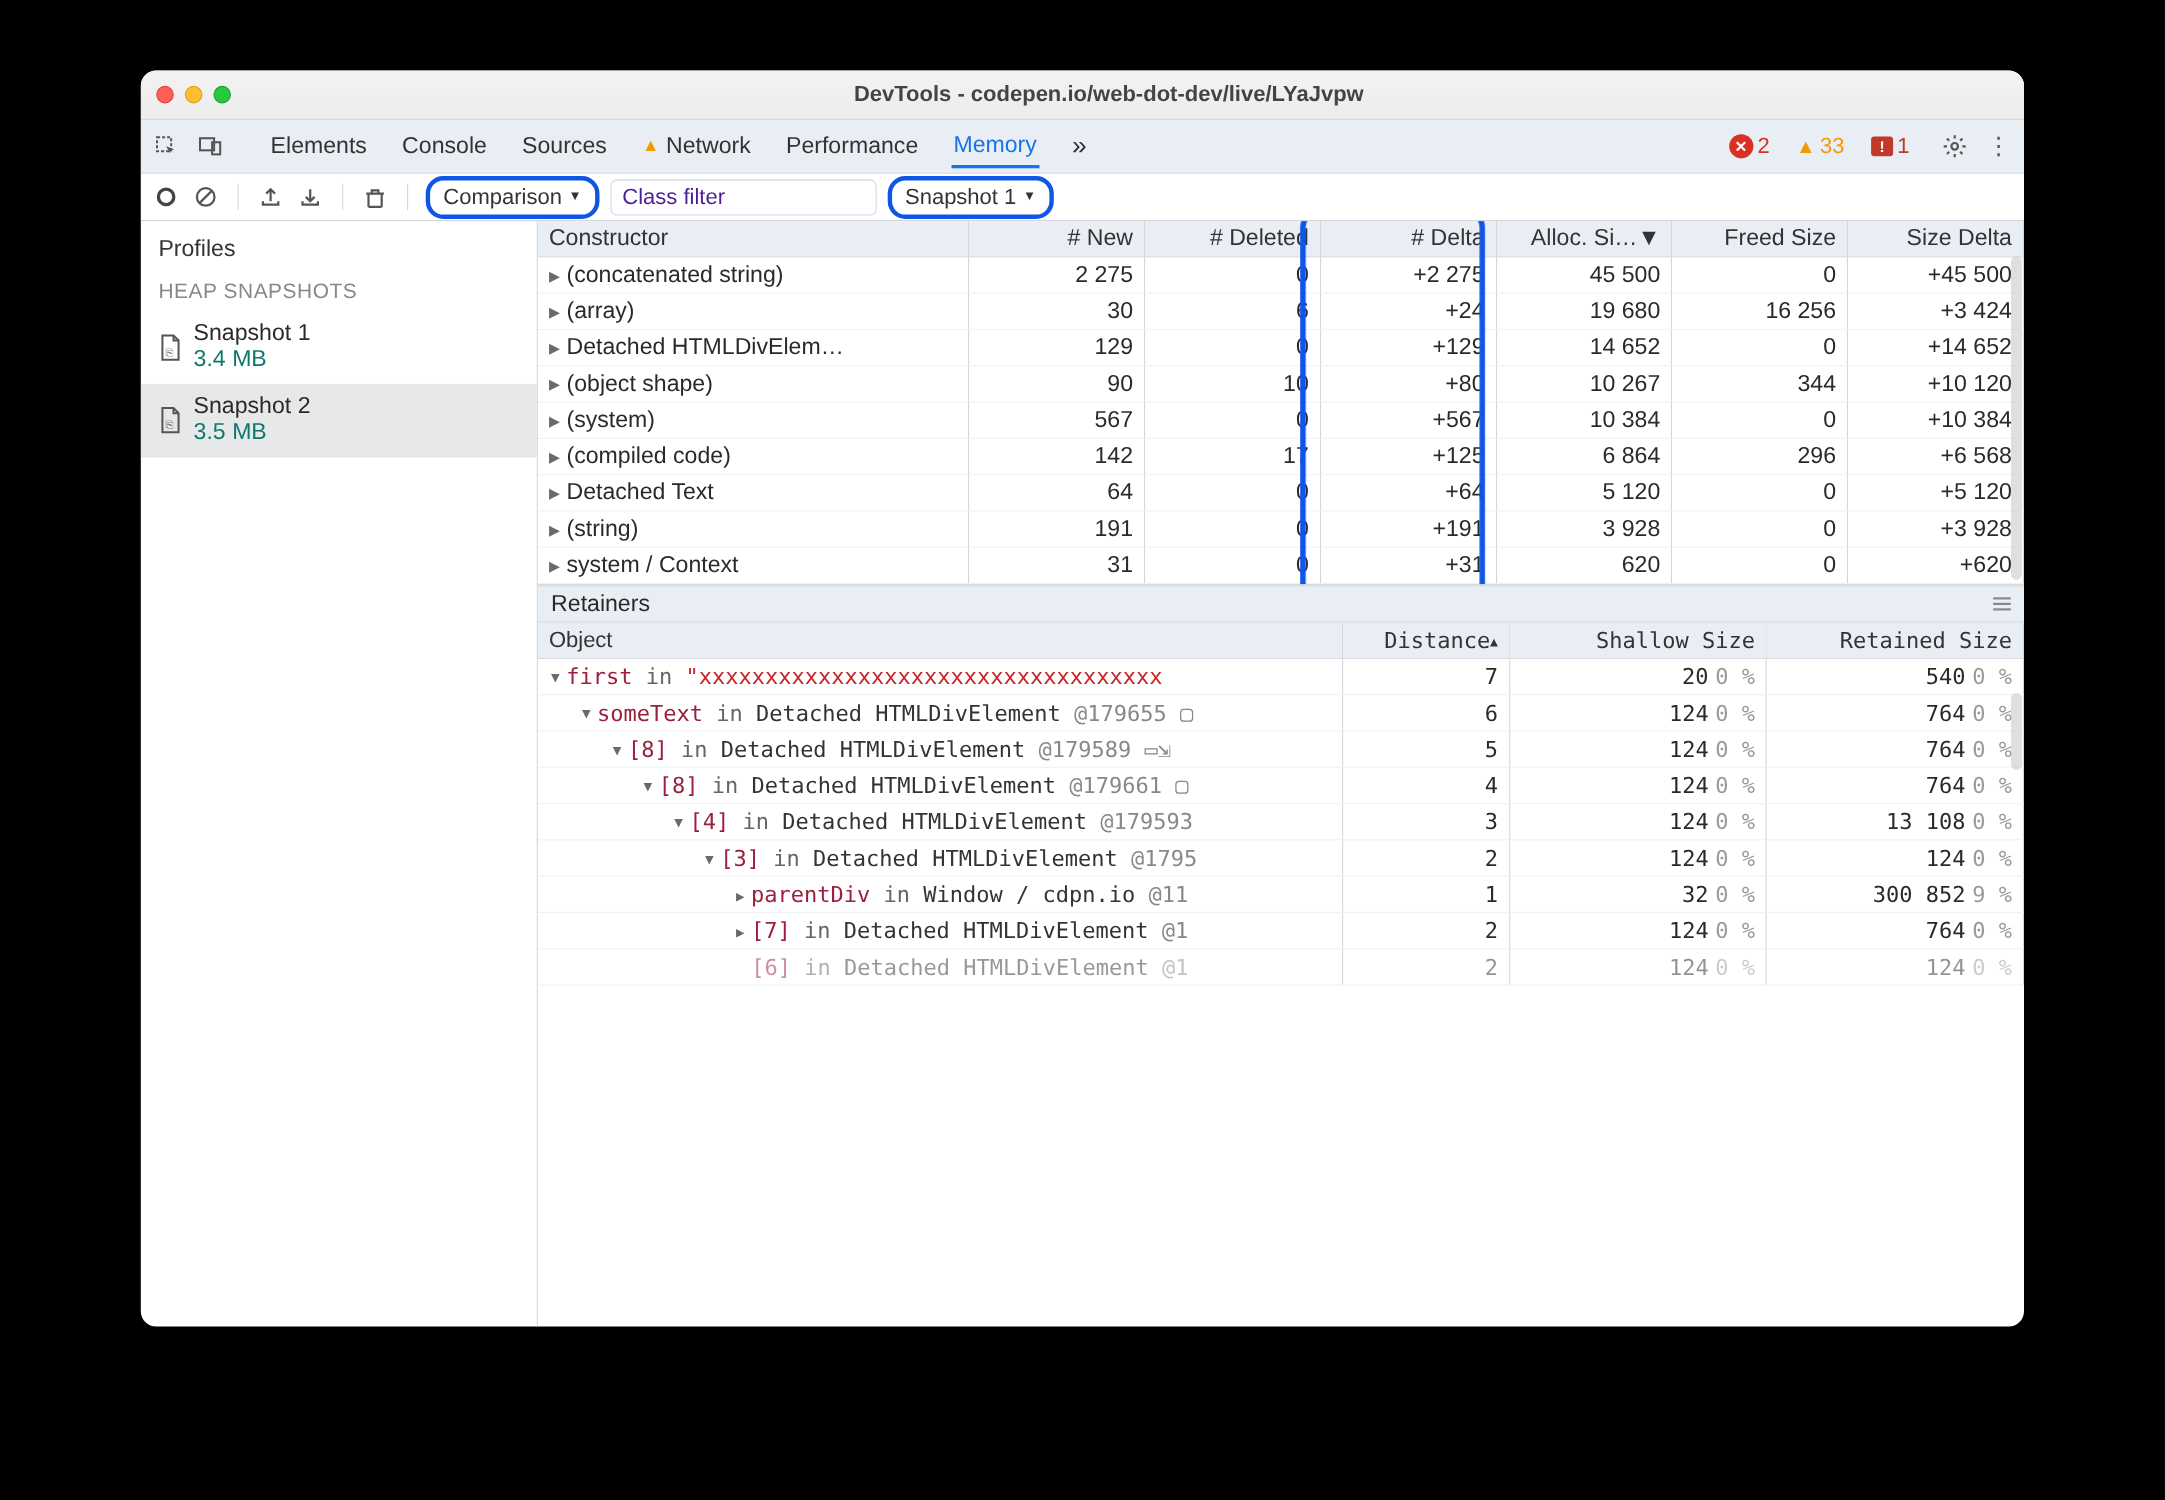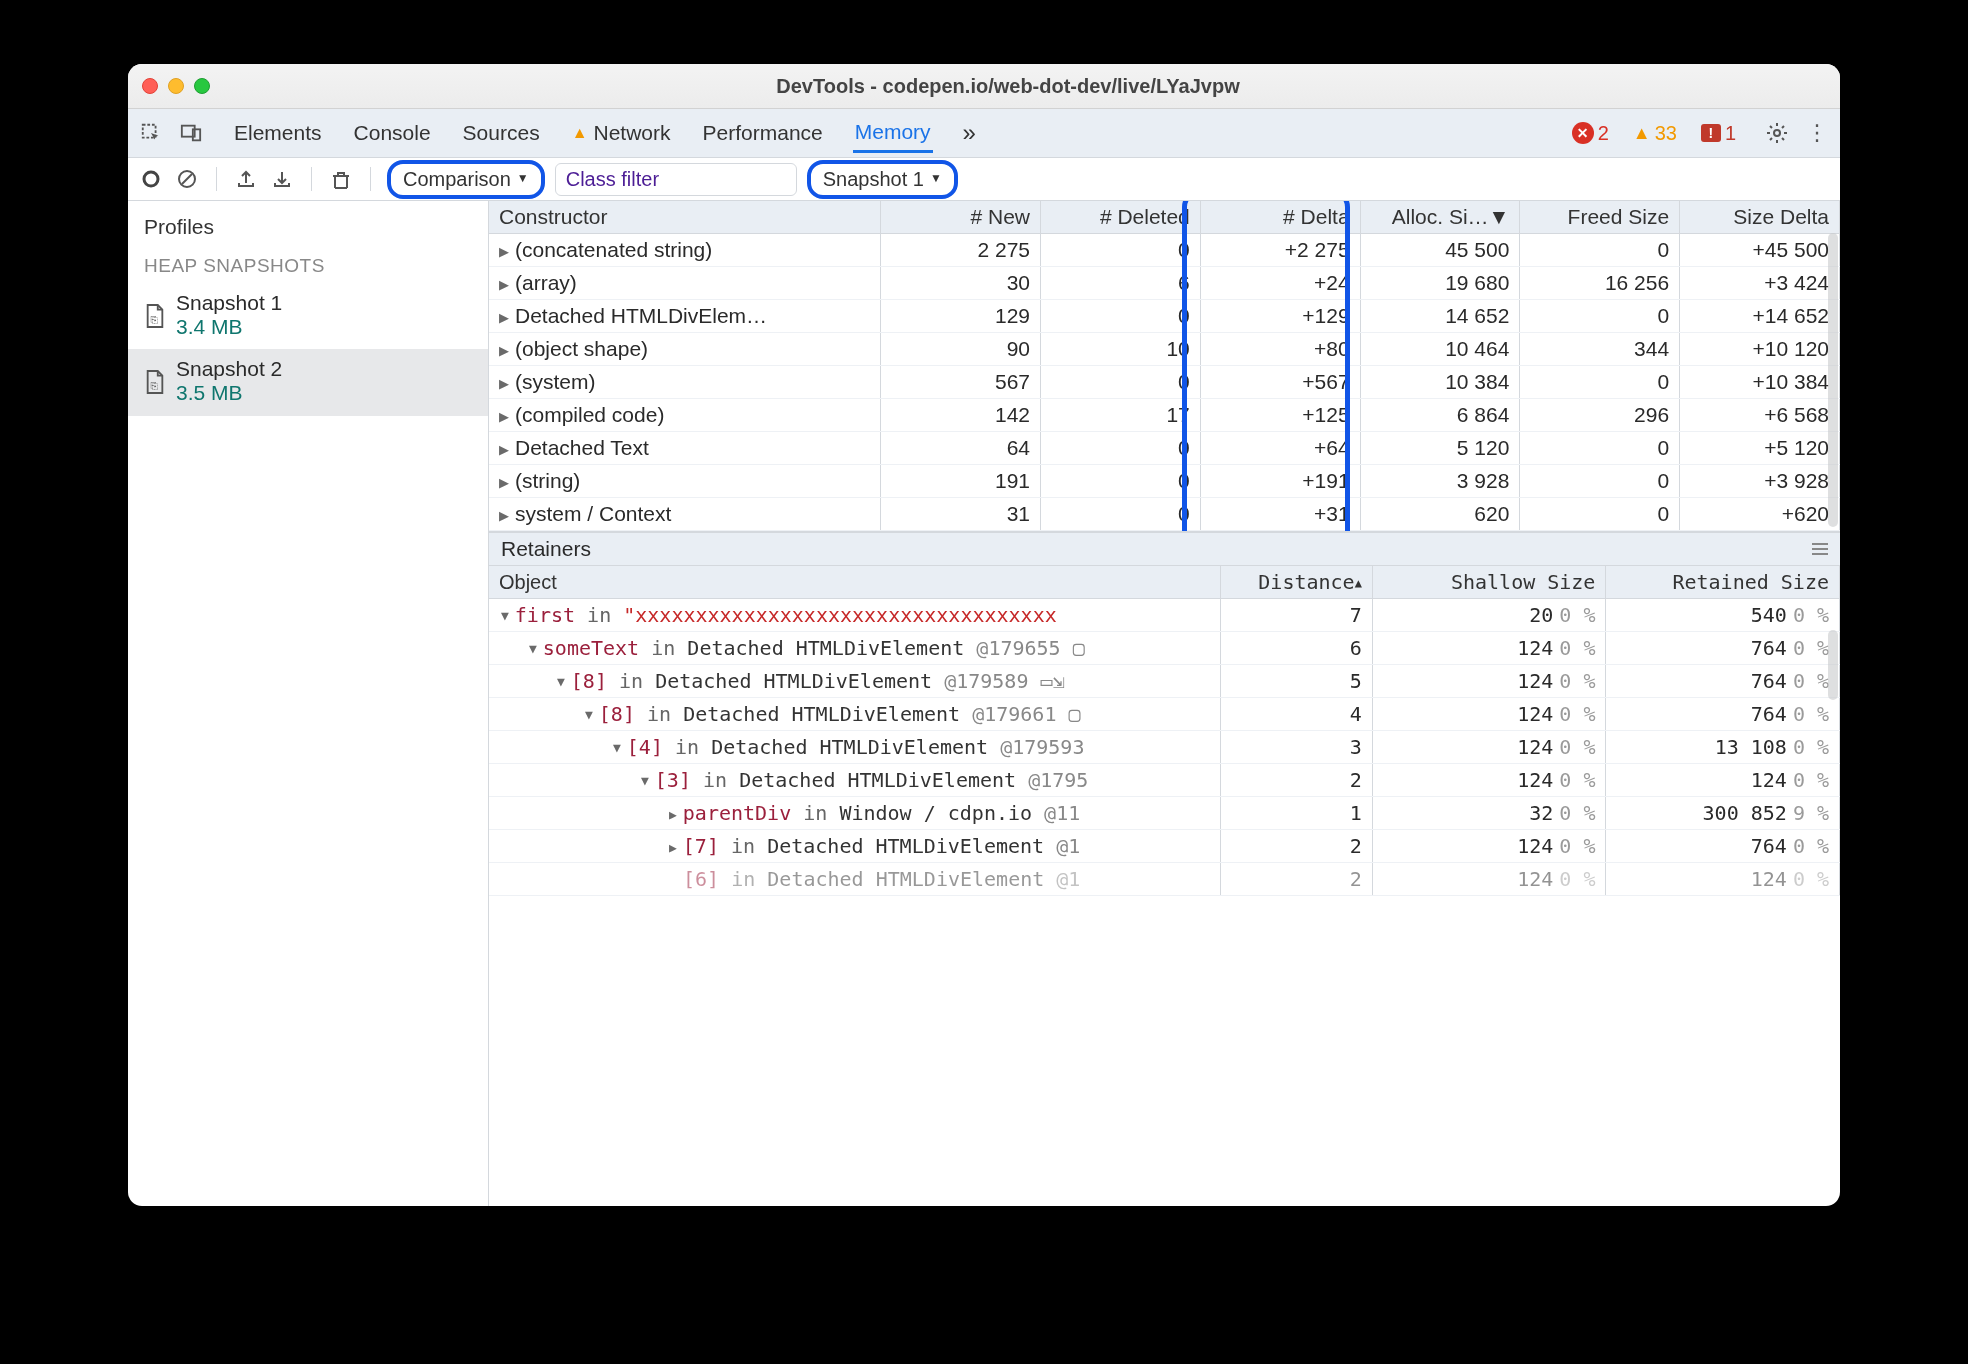--- a/index.html
+++ b/index.html
@@ -30,21 +30,21 @@
   .dots { display:flex; gap:10px; margin-right:10px;}
   .dot { width:14px; height:14px; border-radius:50%; }
   .dot.r{background:#ff5f57;border:1px solid #e24238;}
   .dot.y{background:#febc2e;border:1px solid #dfa023;}
   .dot.g{background:#28c840;border:1px solid #1f9e33;}
   .title-text { flex:1; text-align:center; font-weight:600; font-size:20px; color:#444; padding-right:40px;}
   
   .tabstrip { height:48px; background:var(--chrome2); border-bottom:1px solid var(--border); display:flex; align-items:center; padding:0 10px; }
   .ts-left, .ts-right { display:flex; align-items:center; gap:14px; color:#555; }
   .ts-ico { width:26px; height:26px; display:flex; align-items:center; justify-content:center; fill:#555; }
-  .tabs { display:flex; gap:28px; margin-left:28px; font-size:21px; align-items:center;}
+  .tabs { display:flex; gap:28px; margin-left:40px; font-size:21px; align-items:center;}
   .tab { color:#333; padding:6px 2px; }
   .tab.warn::before { content:"▲"; color:var(--warn); margin-right:6px; font-size:16px; position:relative; top:-2px;}
   .tab.active { color:var(--accent); border-bottom:3px solid var(--accent); }
   .ts-spacer { flex:1; }
   .stat { display:flex; align-items:center; gap:4px; font-size:20px; color:#555; margin-left:10px;}
   .stat .badge { width:22px; height:22px; border-radius:50%; display:inline-flex; align-items:center; justify-content:center; color:#fff; font-size:14px; font-weight:700;}
   .badge.err{background:var(--err);} .stat.err{color:var(--err);} .stat.warn{color:var(--warn);}
   .badge.msg{background:#c0392b;border-radius:3px; width:20px; height:18px;} .stat.msg{color:#c0392b;}
   
   .toolbar { height:42px; border-bottom:1px solid var(--border); display:flex; align-items:center; padding:0 10px; gap:10px; font-size:20px; background:#fff;}
@@ -286,21 +286,21 @@
                   <td class="num">+129</td>
     <td class="num">14 652</td>
                   <td class="num">0</td>
                   <td class="num">+14 652</td>
                 </tr>
                 <tr>
                   <td class="name"><span class="tri-r">▶</span>(object shape)</td>
     <td class="num">90</td>
                   <td class="num">10</td>
                   <td class="num">+80</td>
-    <td class="num">10 464</td>
+    <td class="num">10 267</td>
                   <td class="num">344</td>
                   <td class="num">+10 120</td>
                 </tr>
                 <tr>
                   <td class="name"><span class="tri-r">▶</span>(system)</td>
     <td class="num">567</td>
                   <td class="num">0</td>
                   <td class="num">+567</td>
     <td class="num">10 384</td>
                   <td class="num">0</td>

